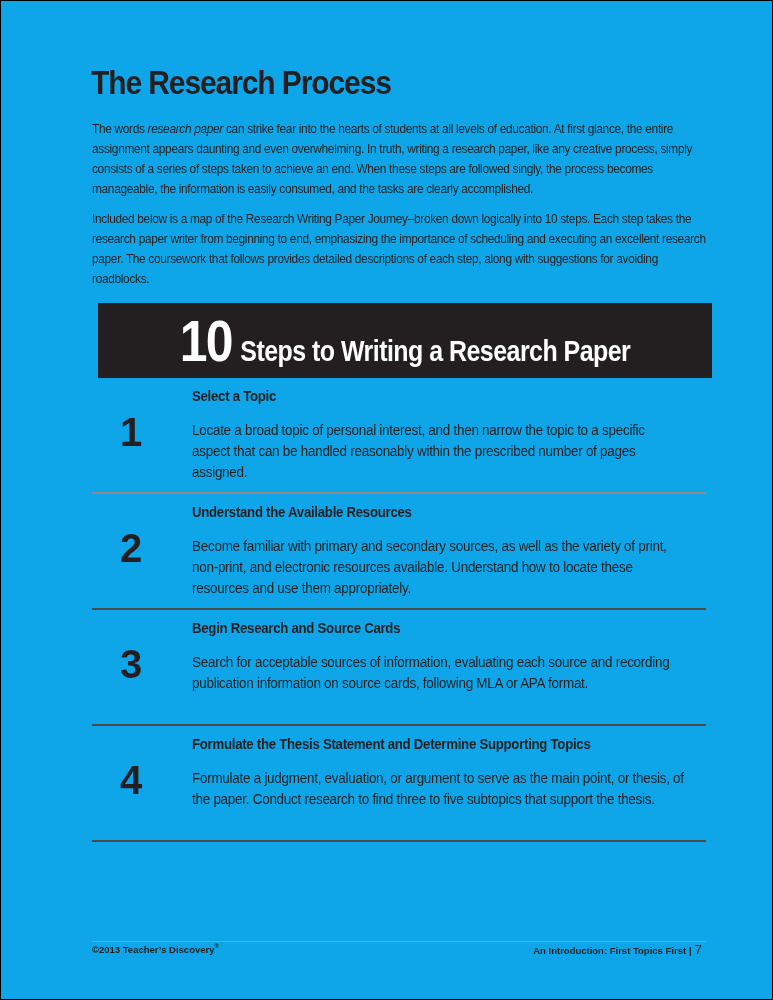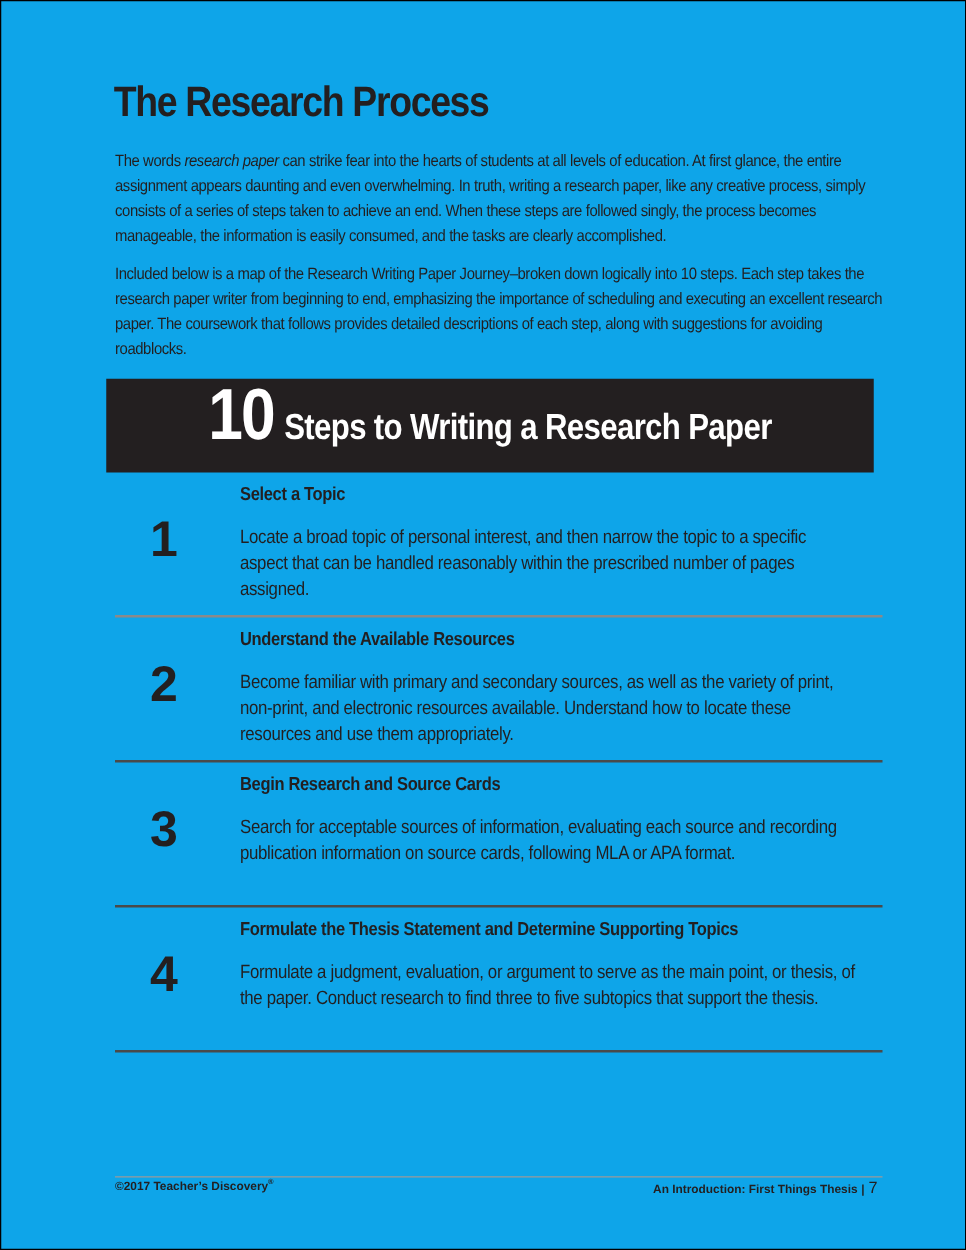--- a/index.html
+++ b/index.html
@@ -48,27 +48,27 @@
       letter-spacing: -0.35px;
       transform: scaleX(0.9);
       transform-origin: left top;
     }
     .intro.p1 { top: 118px; width: 685px; }
     .intro.p2 { top: 208px; width: 685px; }
     .intro em { font-style: italic; }
 
     .banner {
       position: absolute;
-      left: 84px;
+      left: 97px;
       top: 302px;
       width: 614px;
       height: 75px;
       background: #231f20;
       display: flex;
-      align-items: flex-start;
+      align-items: center;
       justify-content: center;
       color: #ffffff;
       font-family: "Liberation Sans", sans-serif;
       font-weight: bold;
       white-space: nowrap;
     }
     .banner-inner {
       display: flex;
       align-items: baseline;
       transform: scaleX(0.86);
@@ -207,18 +207,18 @@
       <div class="step-body">Search for acceptable sources of information, evaluating each source and recording publication information on source cards, following MLA or APA format.</div>
     </div>
     <div class="step dark">
       <div class="num">4</div>
       <div class="step-head">Formulate the Thesis Statement and Determine Supporting Topics</div>
       <div class="step-body">Formulate a judgment, evaluation, or argument to serve as the main point, or thesis, of the paper. Conduct research to find three to five subtopics that support the thesis.</div>
     </div>
   </div>
 
   <div class="footer-line"></div>
-  <div class="footer-left"><span>©2017 Teacher’s Discovery</span><sup>®</sup></div>
+  <div class="footer-left"><span>©2013 Teacher’s Discovery</span><sup>®</sup></div>
   <div class="footer-right">
-    <span class="section">An Introduction: First Things Thesis</span><span class="sep">|</span><span class="page-num">7</span>
+    <span class="section">An Introduction: First Topics First</span><span class="sep">|</span><span class="page-num">7</span>
   </div>
 
 </div>
 
 </body></html>

